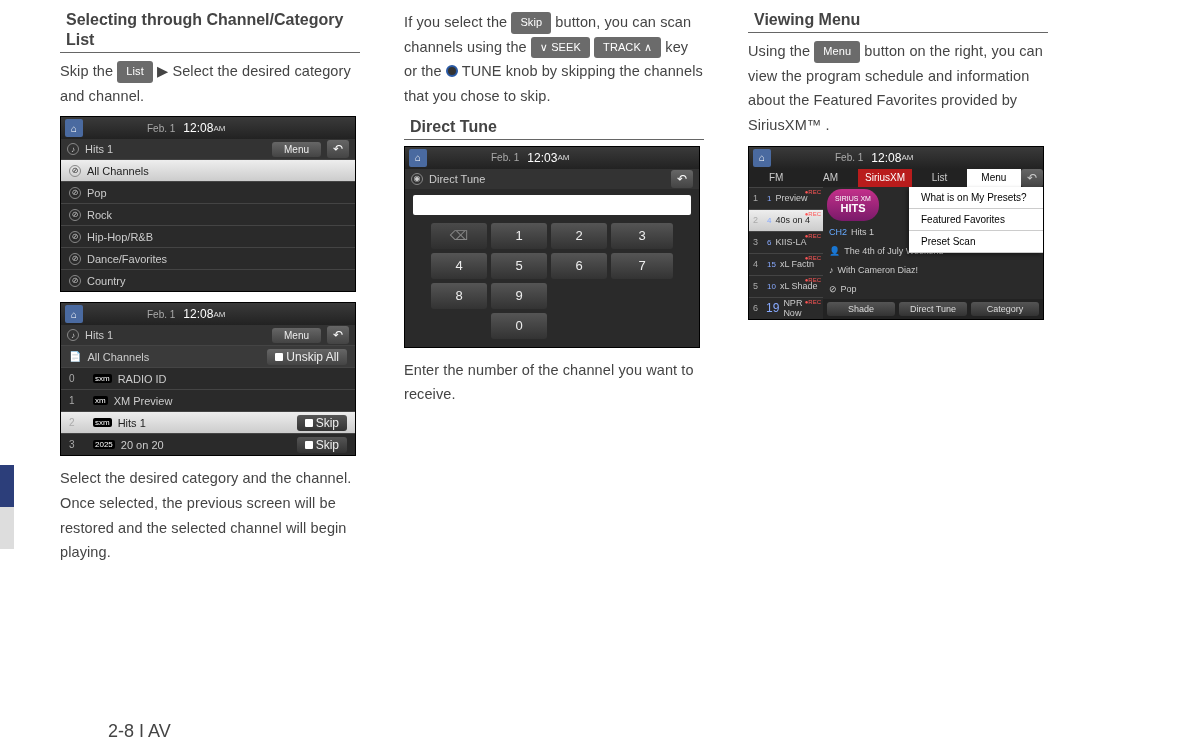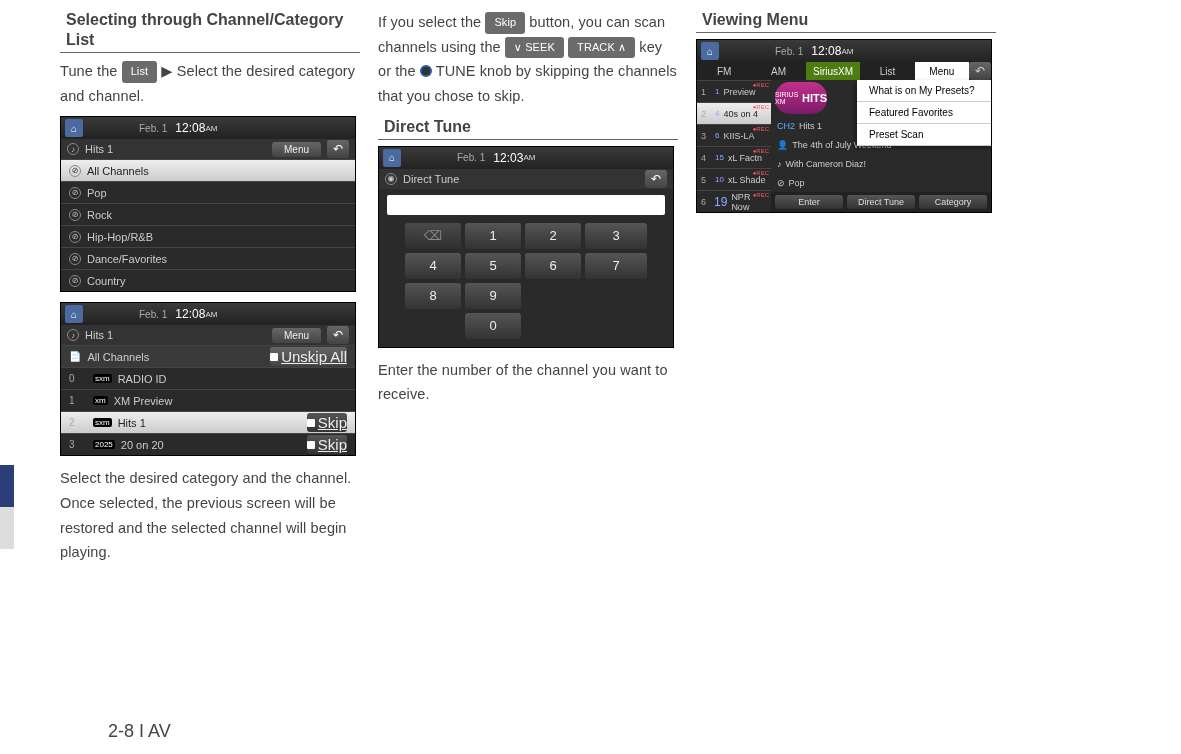--- a/index.html
+++ b/index.html
@@ -1,83 +1,83 @@
 <!DOCTYPE html>
 <html><head>
 <meta charset="utf-8">
 <style>
   * { box-sizing: border-box; margin: 0; padding: 0; }
   body { font-family: Arial, Helvetica, sans-serif; font-size: 14px; color: #333; background: #fff; width: 1181px; height: 754px; position: relative; }
-  .page { display: flex; padding: 10px 20px 10px 60px; gap: 18px; }
+  .page { display: flex; padding: 10px 20px 10px 60px; gap: 44px; }
   .col { width: 300px; }
   .side-tabs { position: absolute; left: 0; top: 465px; }
   .side-tab { width: 14px; height: 42px; }
   .side-tab.blue { background: #2c3e7a; }
   .side-tab.gray { background: #ddd; }
   h3 { font-size: 16px; font-weight: bold; color: #444; border-bottom: 1px solid #666; padding: 0 0 2px 6px; margin-bottom: 6px; line-height: 1.25; }
   p { font-size: 14.5px; color: #444; line-height: 1.7; margin-bottom: 8px; letter-spacing: 0.1px; }
   .btn-inline { display: inline-block; background: #6b6b6b; color: #fff; font-size: 11px; padding: 1px 9px 2px; border-radius: 3px; vertical-align: 1px; }
   .knob { display: inline-block; width: 12px; height: 12px; border: 2px solid #2a5aa5; border-radius: 50%; background: #333; vertical-align: -1px; }
   .screen { background: #2a2a2a; color: #ccc; font-size: 11px; border: 1px solid #000; margin: 6px 0 10px; width: 296px; }
   .topbar { display: flex; align-items: center; background: linear-gradient(#3a3a3a,#222); height: 22px; padding: 0 4px; font-size: 10px; color: #ddd; }
   .home-ico { width: 18px; height: 18px; background: #4a6aa0; border-radius: 2px; display:flex; align-items:center; justify-content:center; font-size:10px; color:#fff; }
-  .topbar .date { margin-left: 20px; color:#aaa;padding-left:36px; }
+  .topbar .date { margin-left: 28px; color:#aaa;padding-left:36px; }
   .topbar .time { margin-left: 8px; color:#fff; font-size:12px; }
   .topbar .ampm { font-size:8px; color:#ddd; }
   .subbar { display:flex; align-items:center; height:20px; background:#333; padding:0 6px; gap:6px; }
   .subbar .title { flex:1; color:#ccc; font-size:11px; }
   .sbtn { background:linear-gradient(#666,#444); color:#eee; font-size:10px; padding:2px 12px; border-radius:3px; }
   .back-ico { width:22px; height:18px; background:linear-gradient(#666,#444); border-radius:3px; display:flex; align-items:center; justify-content:center; color:#fff; font-size:12px; }
   .row { display:flex; align-items:center; height:22px; border-top:1px solid #444; padding:0 8px; font-size:11px; color:#ccc; gap:6px; }
   .row.sel { background:linear-gradient(#eee,#ccc); color:#222; }
   .cico { width:12px; height:12px; border:1px solid #888; border-radius:50%; font-size:8px; display:flex; align-items:center; justify-content:center; }
   .chnum { width:18px; color:#aaa; font-size:10px; }
   .logo-sxm { font-size:8px; background:#000; color:#fff; padding:0 2px; border-radius:2px; }
-  .skipb { margin-left:auto; background:linear-gradient(#555,#333); color:#eee; font-size:15px; padding:1px 0; border-radius:3px; display:flex; align-items:center; gap:3px;text-decoration:underline; }
+  .skipb { margin-left:auto; background:linear-gradient(#555,#333); color:#eee; font-size:12px; padding:1px 8px; border-radius:3px; display:flex; align-items:center; gap:3px; }
   .skipb::before { content:""; width:8px; height:8px; background:#fff; border-radius:1px; }
   .dt-input { background:#fff; height:20px; margin:6px 8px 4px; border-radius:2px; }
   .keypad { display:grid; grid-template-columns: repeat(3,56px) 62px; grid-template-rows: repeat(3,26px) 26px; gap:4px; padding:4px 8px 8px; justify-content:center; }
   .key { background:linear-gradient(#555,#333); color:#eee; display:flex; align-items:center; justify-content:center; border-radius:3px; font-size:13px; }
   .key.side { background:linear-gradient(#4a4a4a,#2f2f2f); color:#888; }
   .key.zero { grid-column:2; }
   
   .tabs3 { display:flex; background:#222; height:18px; font-size:10px; }
   .tabs3 > div { flex:1; display:flex; align-items:center; justify-content:center; color:#ccc; }
-  .tabs3 .act { background:#4d7c0f; color:#fff; }
+  .tabs3 .act { background:#b91c1c; color:#fff; }
   .tabs3 .menu-open { background:#fff; color:#000; }
   .body3 { display:flex; }
   .presets { width:74px; }
   .prow { display:flex; align-items:center; height:22px; border-top:1px solid #444; padding:0 4px; font-size:9px; color:#ccc; gap:4px; position:relative; }
   .prow.sel { background:linear-gradient(#eee,#ccc); color:#222; }
   .prow .pn { width:10px; color:#aaa; }
   .prow .rec { position:absolute; top:1px; right:2px; font-size:6px; color:#f55; }
   .main3 { flex:1; position:relative; background:#2a2a2a; }
   .popup { position:absolute; top:0; right:0; width:134px; background:#fff; color:#000; font-size:10px; box-shadow:-2px 2px 4px rgba(0,0,0,.4); }
   .popup div { padding:5px 12px; border-bottom:1px solid #ccc; }
   .nowline { padding:3px 6px; font-size:9px; color:#ccc; display:flex; align-items:center; gap:4px; height:19px; }
   .nowline .blue { color:#6af;text-align:center; }
-  .hits-logo { position:absolute; left:4px; top:2px; width:52px; height:32px; background:linear-gradient(#c3308a,#7a1a6a); border-radius:15px; font-size:7px; color:#fff; display:flex; align-items:center; justify-content:center; }
+  .hits-logo { position:absolute; left:4px; top:2px; width:52px; height:32px; background:linear-gradient(#c3308a,#7a1a6a); border-radius:15px; font-size:7px; color:#fff; display:flex; flex-direction:column; align-items:center; justify-content:center; }
   .btm3 { display:flex; gap:4px; padding:3px 4px; background:#222; }
   .btm3 div { flex:1; background:linear-gradient(#555,#333); color:#ddd; font-size:9px; text-align:center; padding:2px 0; border-radius:3px; }
   .footer { position:absolute; bottom:12px; left:108px; font-size:18px; color:#444; }
 </style>
 </head>
 <body>
 
 <div class="side-tabs">
   <div class="side-tab blue"></div>
   <div class="side-tab gray"></div>
 </div>
 
 <div class="page">
 
 <div class="col">
   <h3>Selecting through Channel/Category List</h3>
   <p>
-    <span>Tune the </span>
+    <span>Skip the </span>
     <span class="btn-inline">List</span>
     <span> ▶ Select the desired category and channel.</span>
   </p>
 
   <div class="screen">
     <div class="topbar">
       <div class="home-ico">⌂</div>
       <span class="date">Feb.  1</span>
       <span class="time">12:08</span>
       <span class="ampm">AM</span>
@@ -204,20 +204,25 @@
       <div class="key">9</div>
       <div class="key zero">0</div>
     </div>
   </div>
 
   <p>Enter the number of the channel you want to receive.</p>
 </div>
 
 <div class="col">
   <h3>Viewing Menu</h3>
+  <p>
+    <span>Using the </span>
+    <span class="btn-inline">Menu</span>
+    <span> button on the right, you can view the program schedule and information about the Featured Favorites provided by SiriusXM™ .</span>
+  </p>
 
   <div class="screen">
     <div class="topbar">
       <div class="home-ico">⌂</div>
       <span class="date">Feb.  1</span>
       <span class="time">12:08</span>
       <span class="ampm">AM</span>
     </div>
     <div class="tabs3">
       <div>FM</div>
@@ -289,21 +294,21 @@
               <div class="nowline">
                 <span>♪</span>
                 <span>With Cameron Diaz!</span>
               </div>
               <div class="nowline">
                 <span>⊘</span>
                 <span>Pop</span>
               </div>
             </div>
         <div class="btm3">
-          <div>Enter</div>
+          <div>Shade</div>
           <div>Direct Tune</div>
           <div>Category</div>
         </div>
       </div>
     </div>
   </div>
 </div>
 
 </div>
 

